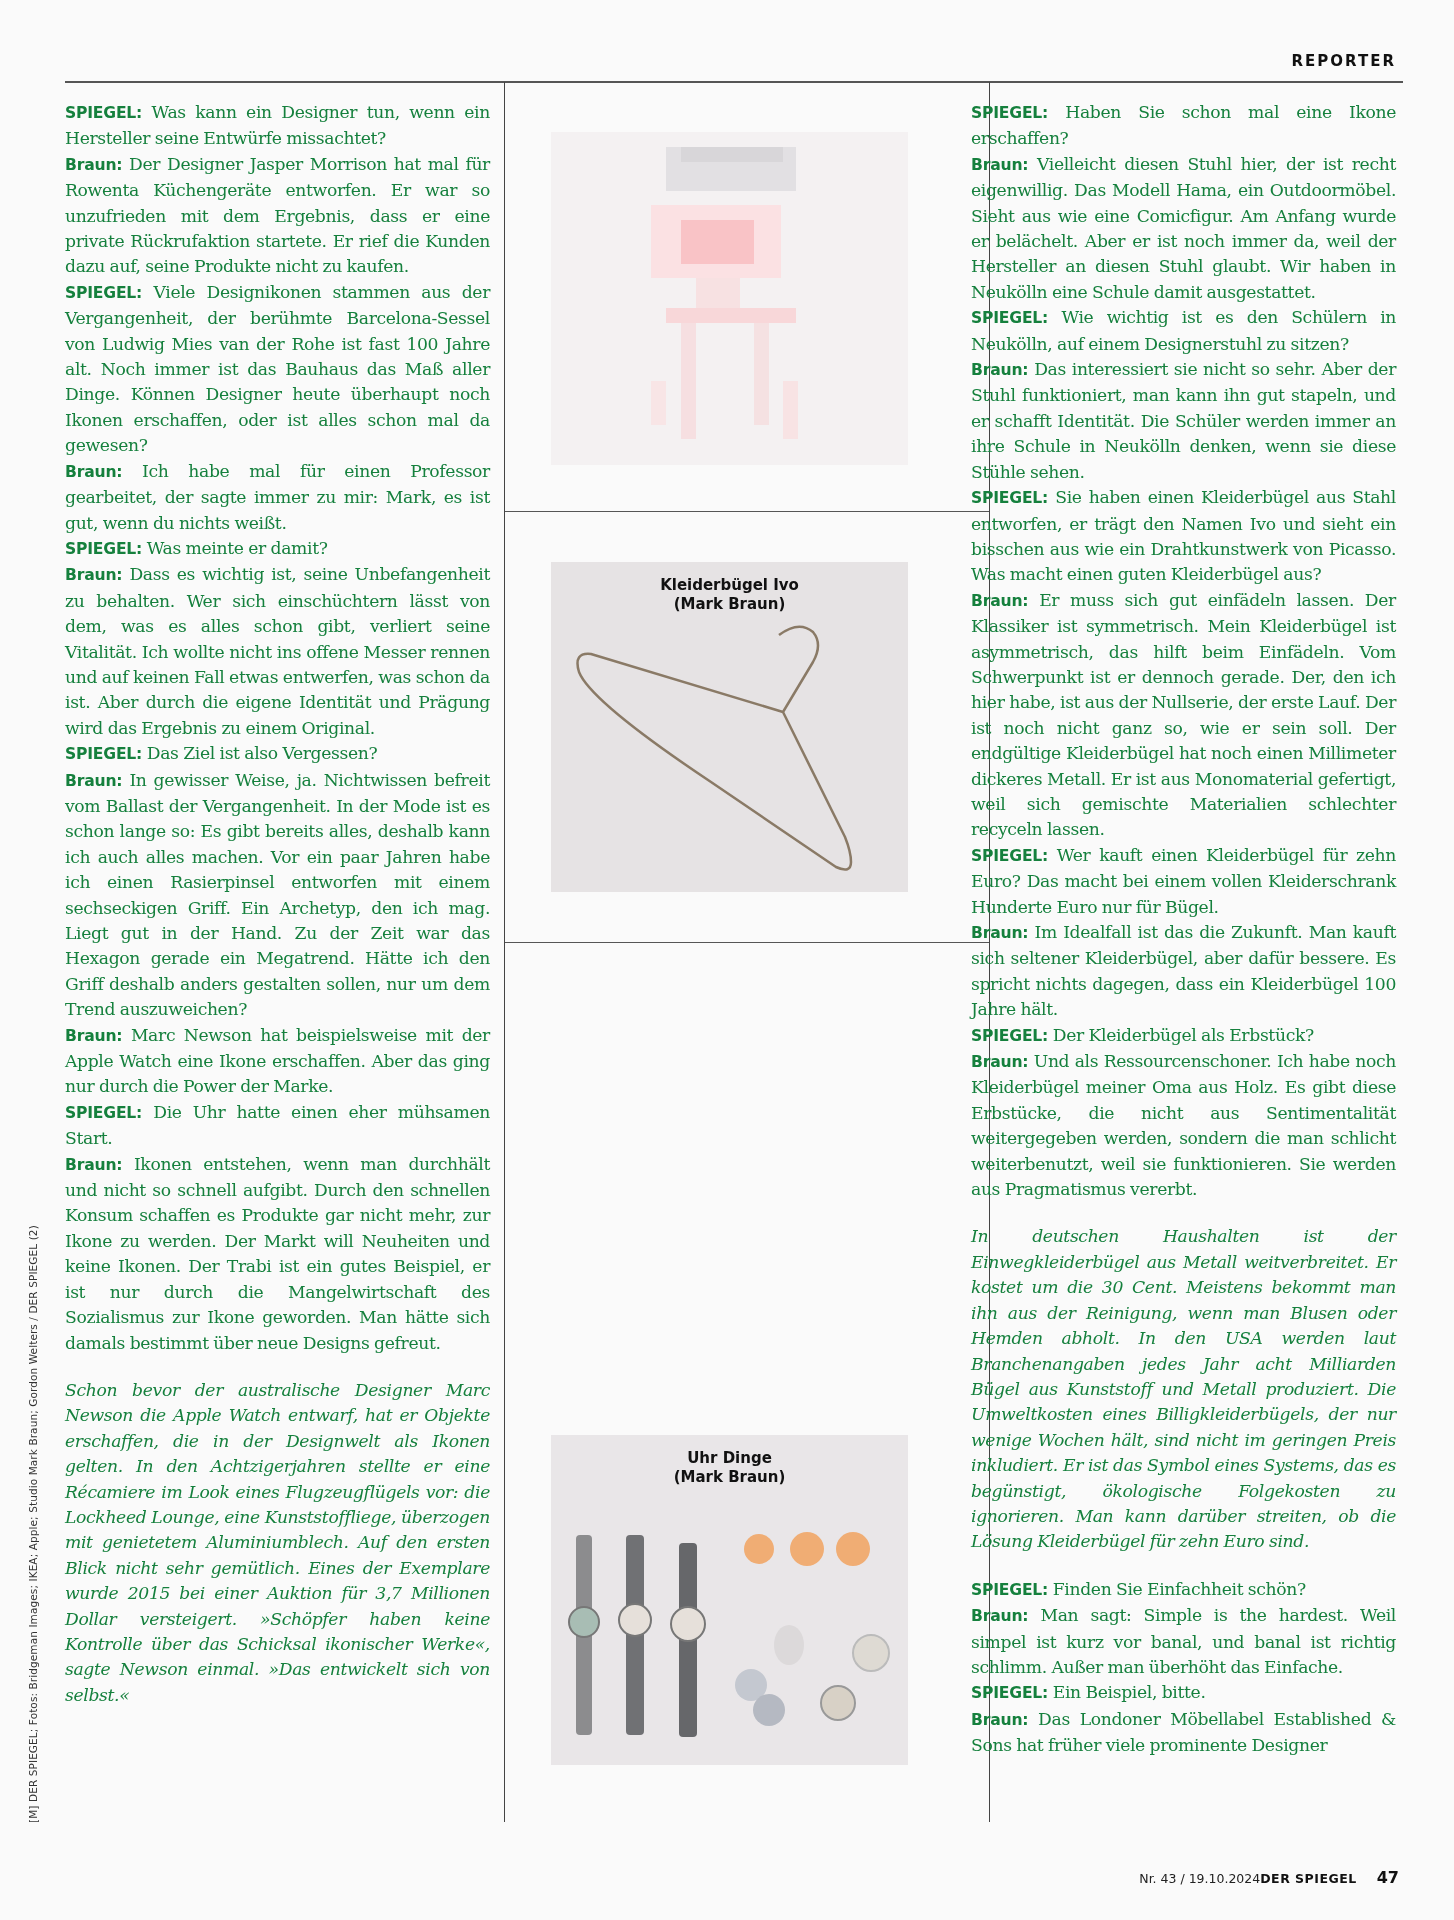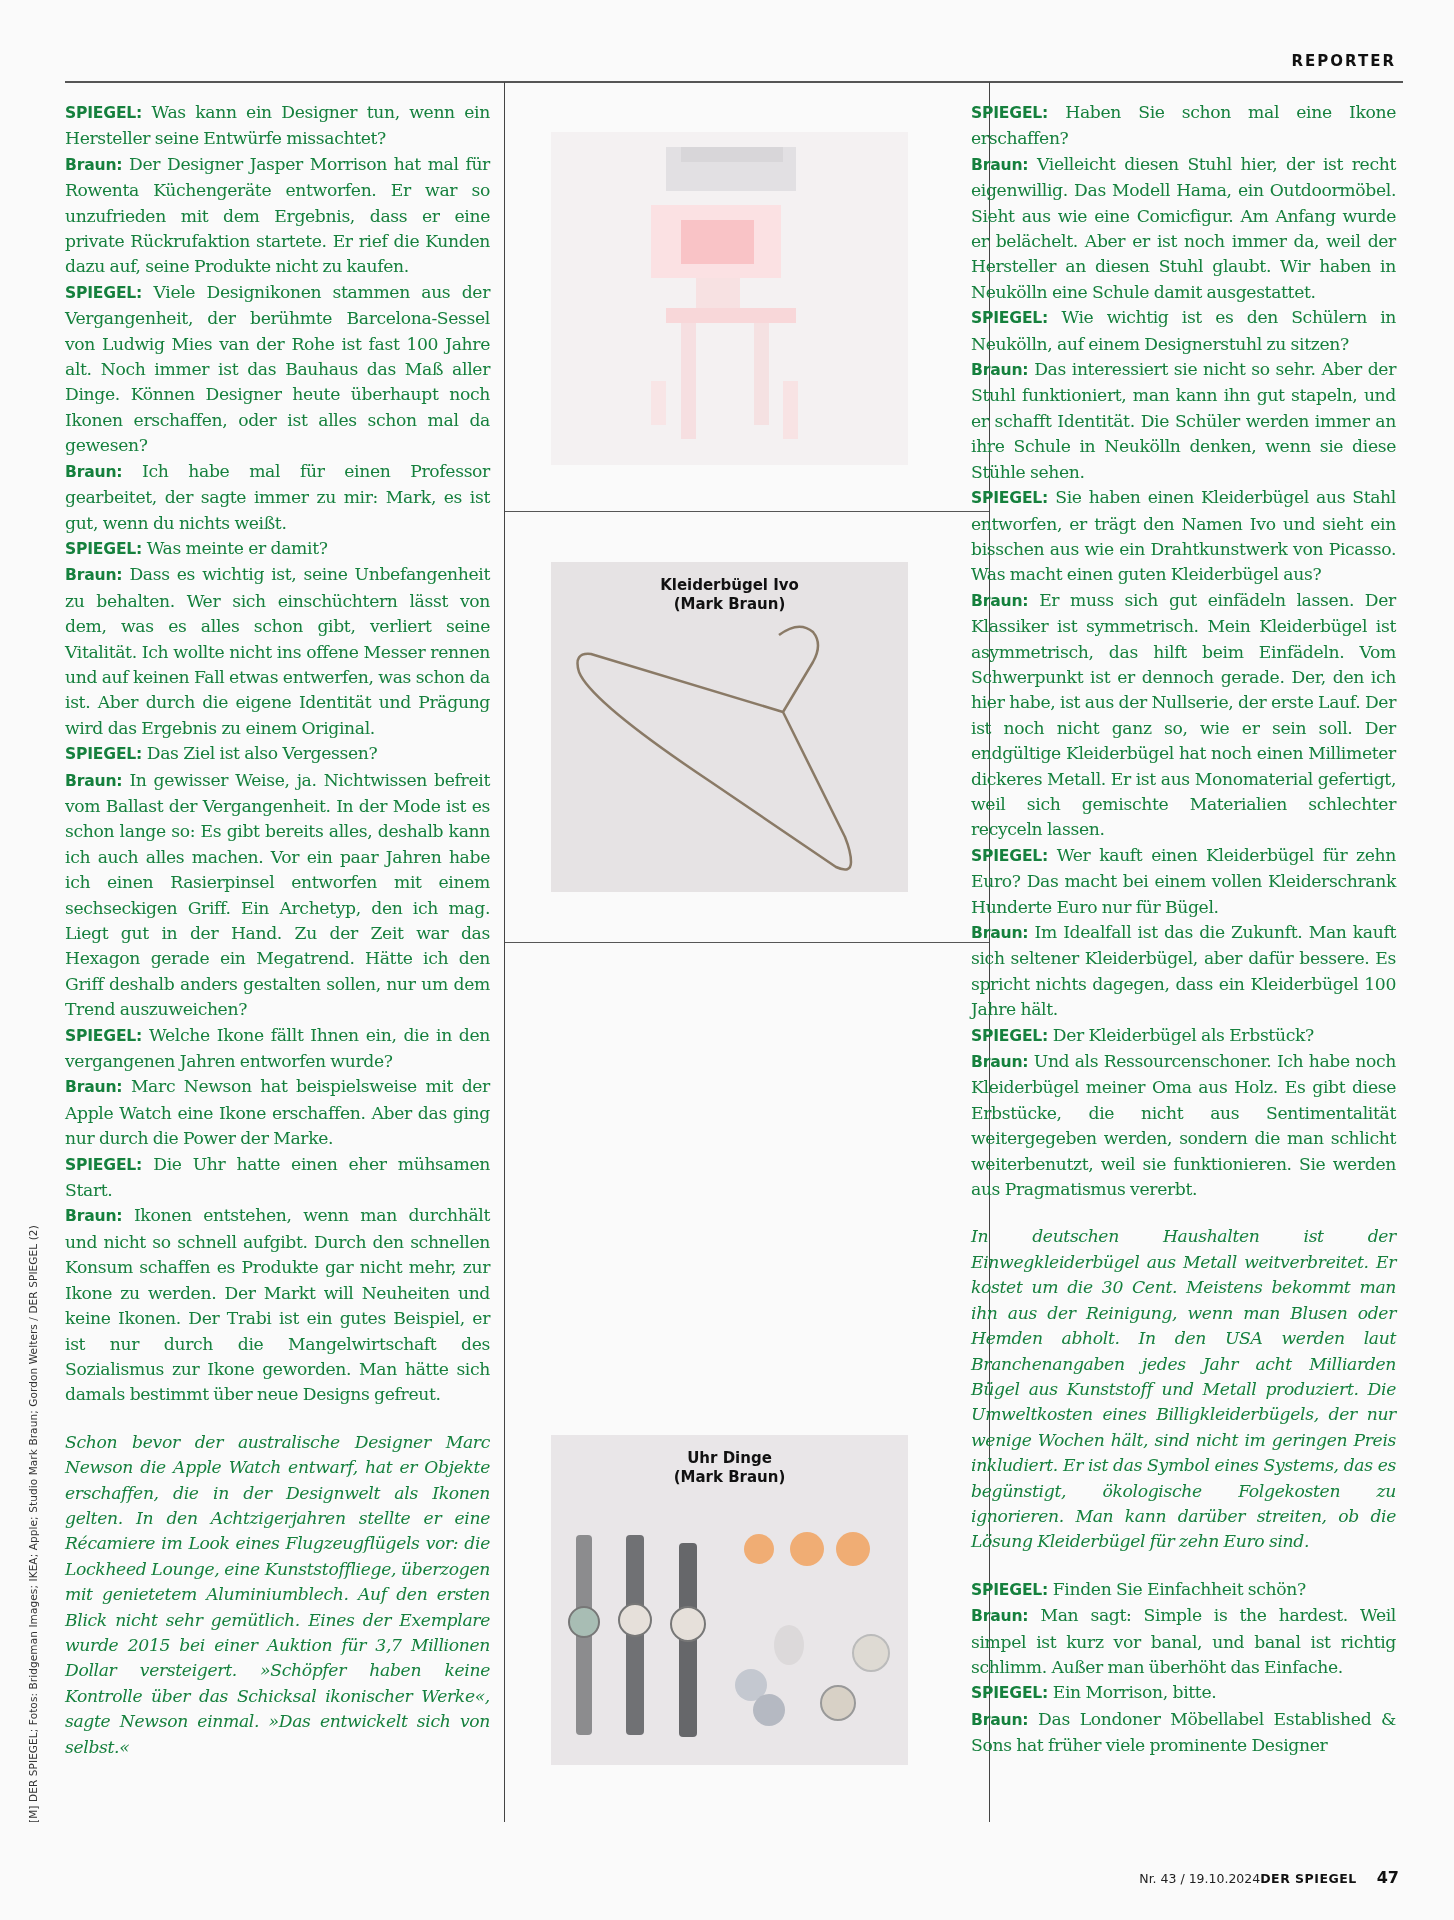--- a/index.html
+++ b/index.html
@@ -109,21 +109,20 @@
 <div class="col col-left">
   <div id="left-interview">
       <p><span class="speaker">SPIEGEL:</span> <span>Was kann ein Designer tun, wenn ein Hersteller seine Entwürfe missachtet?</span></p>
       <p><span class="speaker">Braun:</span> <span>Der Designer Jasper Morrison hat mal für Rowenta Küchengeräte entworfen. Er war so unzufrieden mit dem Ergebnis, dass er eine private Rückrufaktion startete. Er rief die Kunden dazu auf, seine Produkte nicht zu kaufen.</span></p>
       <p><span class="speaker">SPIEGEL:</span> <span>Viele Designikonen stammen aus der Vergangenheit, der berühmte Barcelona-Sessel von Ludwig Mies van der Rohe ist fast 100 Jahre alt. Noch immer ist das Bauhaus das Maß aller Dinge. Können Designer heute überhaupt noch Ikonen erschaffen, oder ist alles schon mal da gewesen?</span></p>
       <p><span class="speaker">Braun:</span> <span>Ich habe mal für einen Professor gearbeitet, der sagte immer zu mir: Mark, es ist gut, wenn du nichts weißt.</span></p>
       <p><span class="speaker">SPIEGEL:</span> <span>Was meinte er damit?</span></p>
       <p><span class="speaker">Braun:</span> <span>Dass es wichtig ist, seine Unbefangenheit zu behalten. Wer sich einschüchtern lässt von dem, was es alles schon gibt, verliert seine Vitalität. Ich wollte nicht ins offene Messer rennen und auf keinen Fall etwas entwerfen, was schon da ist. Aber durch die eigene Identität und Prägung wird das Ergebnis zu einem Original.</span></p>
       <p><span class="speaker">SPIEGEL:</span> <span>Das Ziel ist also Vergessen?</span></p>
       <p><span class="speaker">Braun:</span> <span>In gewisser Weise, ja. Nichtwissen befreit vom Ballast der Vergangenheit. In der Mode ist es schon lange so: Es gibt bereits alles, deshalb kann ich auch alles machen. Vor ein paar Jahren habe ich einen Rasierpinsel entworfen mit einem sechseckigen Griff. Ein Archetyp, den ich mag. Liegt gut in der Hand. Zu der Zeit war das Hexagon gerade ein Megatrend. Hätte ich den Griff deshalb anders gestalten sollen, nur um dem Trend auszuweichen?</span></p>
-      <p><span class="speaker">SPIEGEL:</span> <span>Welche Ikone fällt Ihnen ein, die in den vergangenen Jahren entworfen wurde?</span></p>
       <p><span class="speaker">Braun:</span> <span>Marc Newson hat beispielsweise mit der Apple Watch eine Ikone erschaffen. Aber das ging nur durch die Power der Marke.</span></p>
       <p><span class="speaker">SPIEGEL:</span> <span>Die Uhr hatte einen eher mühsamen Start.</span></p>
       <p><span class="speaker">Braun:</span> <span>Ikonen entstehen, wenn man durchhält und nicht so schnell aufgibt. Durch den schnellen Konsum schaffen es Produkte gar nicht mehr, zur Ikone zu werden. Der Markt will Neuheiten und keine Ikonen. Der Trabi ist ein gutes Beispiel, er ist nur durch die Mangelwirtschaft des Sozialismus zur Ikone geworden. Man hätte sich damals bestimmt über neue Designs gefreut.</span></p>
     </div>
   <p class="italic-block">Schon bevor der australische Designer Marc Newson die Apple Watch entwarf, hat er Objekte erschaffen, die in der Designwelt als Ikonen gelten. In den Achtzigerjahren stellte er eine Récamiere im Look eines Flugzeugflügels vor: die Lockheed Lounge, eine Kunststoffliege, überzogen mit genietetem Aluminiumblech. Auf den ersten Blick nicht sehr gemütlich. Eines der Exemplare wurde 2015 bei einer Auktion für 3,7 Millionen Dollar versteigert. »Schöpfer haben keine Kontrolle über das Schicksal ikonischer Werke«, sagte Newson einmal. »Das entwickelt sich von selbst.«</p>
 </div>
 
 <div class="mid-col">
   <div class="mid-cell cell-1">
     <div class="photo photo-chair">
@@ -197,21 +196,21 @@
       <p><span class="speaker">Braun:</span> <span>Er muss sich gut einfädeln lassen. Der Klassiker ist symmetrisch. Mein Kleiderbügel ist asymmetrisch, das hilft beim Einfädeln. Vom Schwerpunkt ist er dennoch gerade. Der, den ich hier habe, ist aus der Nullserie, der erste Lauf. Der ist noch nicht ganz so, wie er sein soll. Der endgültige Kleiderbügel hat noch einen Millimeter dickeres Metall. Er ist aus Monomaterial gefertigt, weil sich gemischte Materialien schlechter recyceln lassen.</span></p>
       <p><span class="speaker">SPIEGEL:</span> <span>Wer kauft einen Kleiderbügel für zehn Euro? Das macht bei einem vollen Kleiderschrank Hunderte Euro nur für Bügel.</span></p>
       <p><span class="speaker">Braun:</span> <span>Im Idealfall ist das die Zukunft. Man kauft sich seltener Kleiderbügel, aber dafür bessere. Es spricht nichts dagegen, dass ein Kleiderbügel 100 Jahre hält.</span></p>
       <p><span class="speaker">SPIEGEL:</span> <span>Der Kleiderbügel als Erbstück?</span></p>
       <p><span class="speaker">Braun:</span> <span>Und als Ressourcenschoner. Ich habe noch Kleiderbügel meiner Oma aus Holz. Es gibt diese Erbstücke, die nicht aus Sentimentalität weitergegeben werden, sondern die man schlicht weiterbenutzt, weil sie funktionieren. Sie werden aus Pragmatismus vererbt.</span></p>
     </div>
   <p class="italic-block">In deutschen Haushalten ist der Einwegkleiderbügel aus Metall weitverbreitet. Er kostet um die 30 Cent. Meistens bekommt man ihn aus der Reinigung, wenn man Blusen oder Hemden abholt. In den USA werden laut Branchenangaben jedes Jahr acht Milliarden Bügel aus Kunststoff und Metall produziert. Die Umweltkosten eines Billigkleiderbügels, der nur wenige Wochen hält, sind nicht im geringen Preis inkludiert. Er ist das Symbol eines Systems, das es begünstigt, ökologische Folgekosten zu ignorieren. Man kann darüber streiten, ob die Lösung Kleiderbügel für zehn Euro sind.</p>
   <div id="right-interview-b" class="gap-top" style="margin-top:22px">
       <p><span class="speaker">SPIEGEL:</span> <span>Finden Sie Einfachheit schön?</span></p>
       <p><span class="speaker">Braun:</span> <span>Man sagt: Simple is the hardest. Weil simpel ist kurz vor banal, und banal ist richtig schlimm. Außer man überhöht das Einfache.</span></p>
-      <p><span class="speaker">SPIEGEL:</span> <span>Ein Morrison, bitte.</span></p>
+      <p><span class="speaker">SPIEGEL:</span> <span>Ein Beispiel, bitte.</span></p>
       <p><span class="speaker">Braun:</span> <span>Das Londoner Möbellabel Established &amp; Sons hat früher viele prominente Designer</span></p>
     </div>
 </div>
 
 <div class="footer">
   <span class="issue">Nr. 43 / 19.10.2024</span>
   <span class="brand">DER SPIEGEL</span>
   <span class="page">47</span>
 </div>
 

